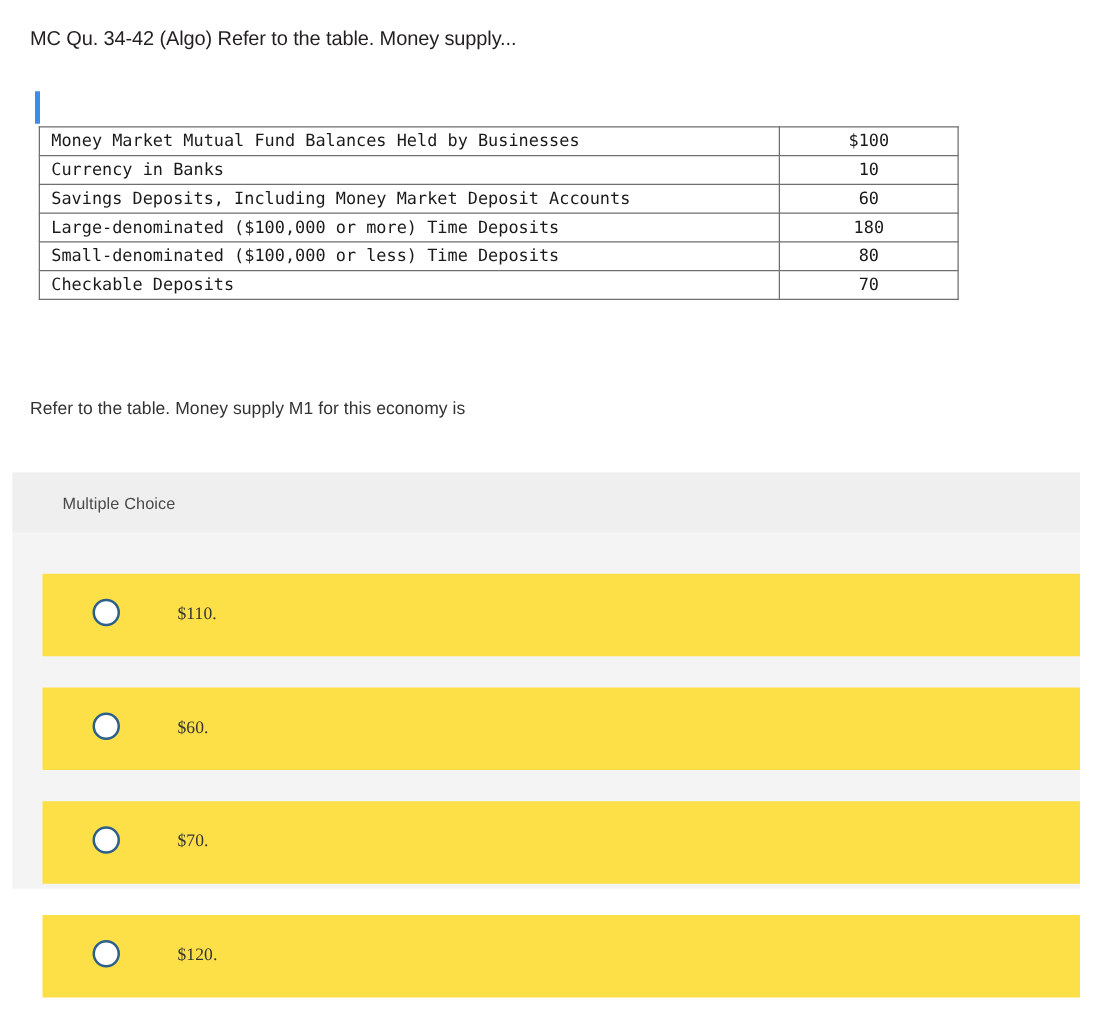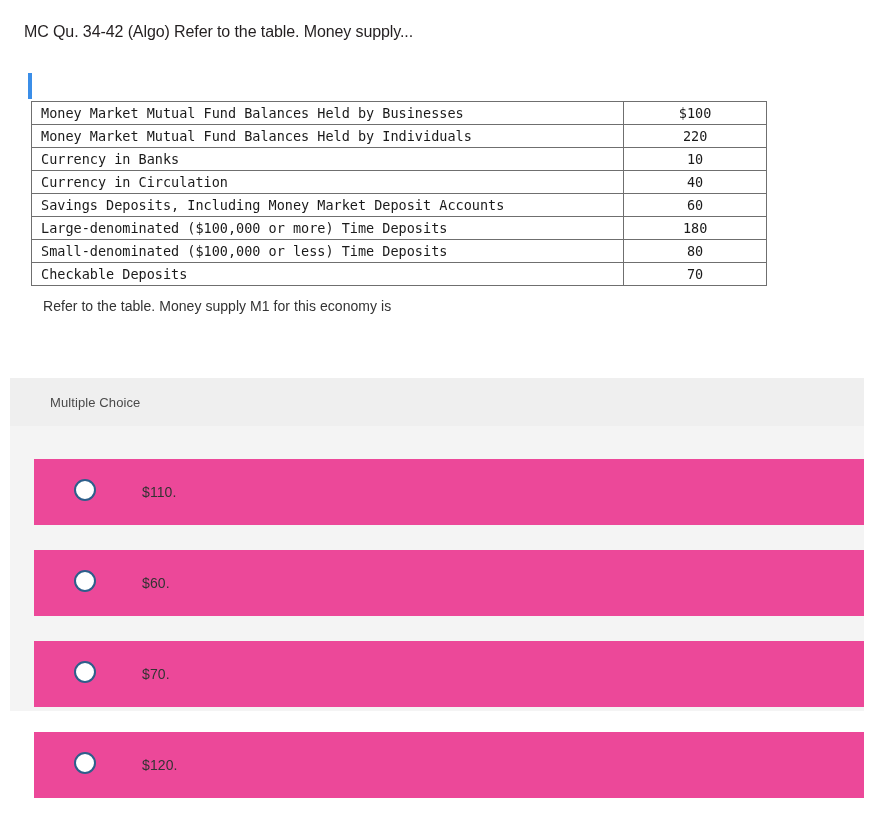--- a/index.html
+++ b/index.html
@@ -63,25 +63,24 @@
   }
   .data-table td.value-cell {
     text-align: center;
     width: 144px;
   }
 
   
   .prompt-line {
     position: absolute;
     left: 24px;
-    top: 298px;
+    top: 318px;
     font-size: 14px;
     color: #333333;
     letter-spacing: 0.05px;
-    margin-left: 19px;
   }
 
   
   .answer-panel {
     position: absolute;
     left: 10px;
     top: 378px;
     width: 854px;
     height: 333px;
     background: #f4f4f4;
@@ -107,22 +106,23 @@
     position: absolute;
     left: 24px;
     top: 81px;
     right: 0;
     bottom: 0;
   }
   .option-row {
     position: relative;
     width: 100%;
     height: 66px;
-    background: #ec4899;
+    background: #fde047;
     margin-bottom: 25px;
+    font-family: Liberation Serif, serif;
   }
   .option-radio {
     position: absolute;
     left: 40px;
     top: 20px;
     width: 22px;
     height: 22px;
     border: 2px solid #2d5f8b;
     border-radius: 50%;
     background: #ffffff;
@@ -146,30 +146,22 @@
 
 <div class="text-caret"></div>
 
 <table class="data-table">
   <tbody>
       <tr>
         <td class="label-cell">Money Market Mutual Fund Balances Held by Businesses</td>
         <td class="value-cell">$100</td>
       </tr>
       <tr>
-        <td class="label-cell">Money Market Mutual Fund Balances Held by Individuals</td>
-        <td class="value-cell">220</td>
-      </tr>
-      <tr>
         <td class="label-cell">Currency in Banks</td>
         <td class="value-cell">10</td>
-      </tr>
-      <tr>
-        <td class="label-cell">Currency in Circulation</td>
-        <td class="value-cell">40</td>
       </tr>
       <tr>
         <td class="label-cell">Savings Deposits, Including Money Market Deposit Accounts</td>
         <td class="value-cell">60</td>
       </tr>
       <tr>
         <td class="label-cell">Large-denominated ($100,000 or more) Time Deposits</td>
         <td class="value-cell">180</td>
       </tr>
       <tr>

